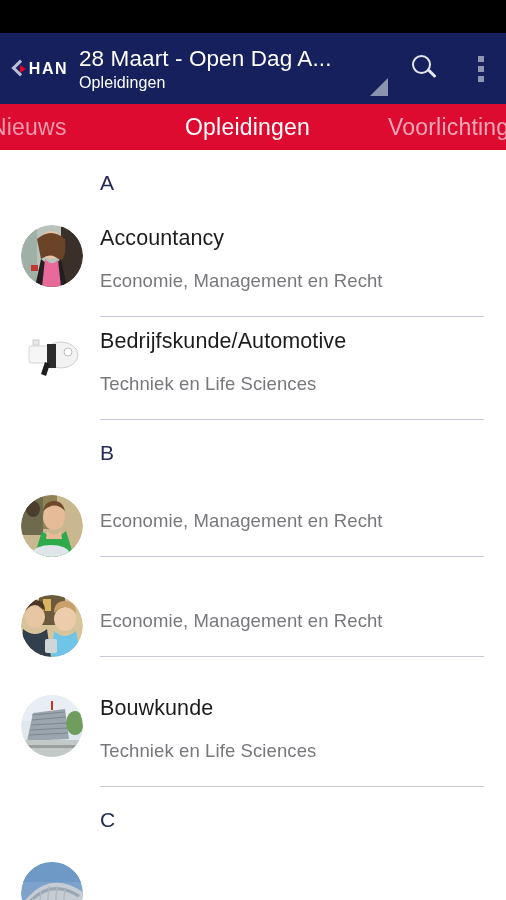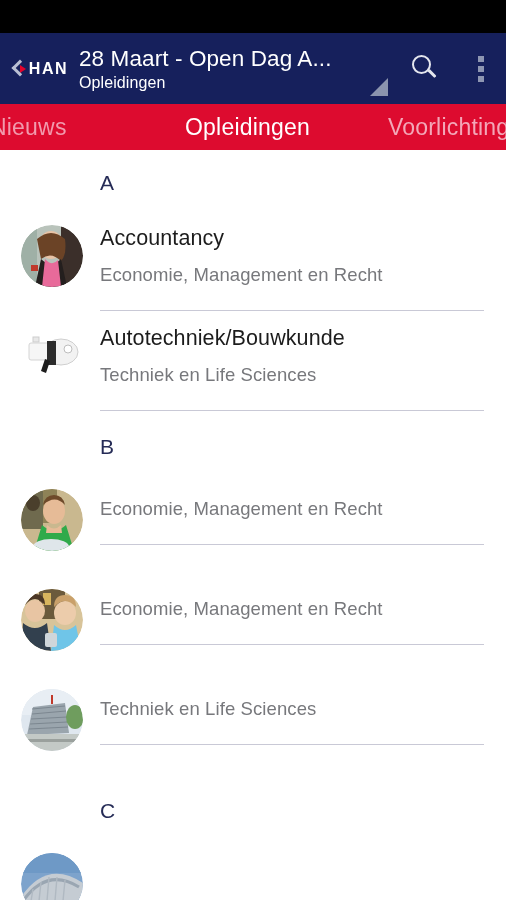--- a/index.html
+++ b/index.html
@@ -217,21 +217,21 @@
     overflow: hidden;
     letter-spacing: 0.1px;
   }
   .row-sub {
     color: #77787c;
     font-size: 18.5px;
     line-height: 28px;
     white-space: nowrap;
     overflow: hidden;
     letter-spacing: 0.1px;
-    margin-top: 8px;
+    margin-top: 14px;
   }
   .divider {
     height: 1px;
     background: #c9c9d6;
     margin-left: 100px;
     margin-right: 22px;
     margin-top: 21px;
   }
 </style>
 </head>
@@ -327,21 +327,21 @@
             <ellipse cx="40" cy="27" rx="17" ry="13" fill="#f2f2f2" stroke="#cfcfcf" stroke-width="1"></ellipse>
             <rect x="8" y="18" width="20" height="17" rx="2" fill="#f6f6f6" stroke="#d4d4d4" stroke-width="1"></rect>
             <rect x="26" y="16" width="9" height="24" fill="#2c2c2c"></rect>
             <path d="M24 34 l5 2 l-4 12 l-5 -2 z" fill="#1d1d1d"></path>
             <circle cx="47" cy="24" r="4" fill="#ffffff" stroke="#bdbdbd"></circle>
             <rect x="12" y="12" width="6" height="5" fill="#e8e8e8" stroke="#cdcdcd"></rect>
           </g>
         </svg>
       </div>
       <div class="row-body">
-        <div class="row-title">Autotechniek/Bouwkunde</div>
+        <div class="row-title">Bedrijfskunde/Automotive</div>
         <div class="row-sub">Techniek en Life Sciences</div>
         <div class="divider" style="margin-left:0;margin-right:0;"></div>
       </div>
     </div>
 
     <div class="section-header">
       <span class="section-letter">B</span>
     </div>
 
     <div class="row">
@@ -419,20 +419,21 @@
               <line x1="11" y1="20" x2="44" y2="17"></line>
             </g>
             <rect x="30" y="6" width="2" height="9" fill="#c0392b"></rect>
             <ellipse cx="54" cy="28" rx="9" ry="12" fill="#6f9d5e"></ellipse>
             <rect x="0" y="45" width="62" height="17" fill="#c3c9c6"></rect>
             <rect x="0" y="50" width="62" height="3" fill="#9aa09d"></rect>
           </g>
         </svg>
       </div>
       <div class="row-body">
+        <div class="row-title">Bouwkunde</div>
         <div class="row-sub">Techniek en Life Sciences</div>
         <div class="divider" style="margin-left:0;margin-right:0;"></div>
       </div>
     </div>
 
     <div class="section-header">
       <span class="section-letter">C</span>
     </div>
 
     <div class="row">

